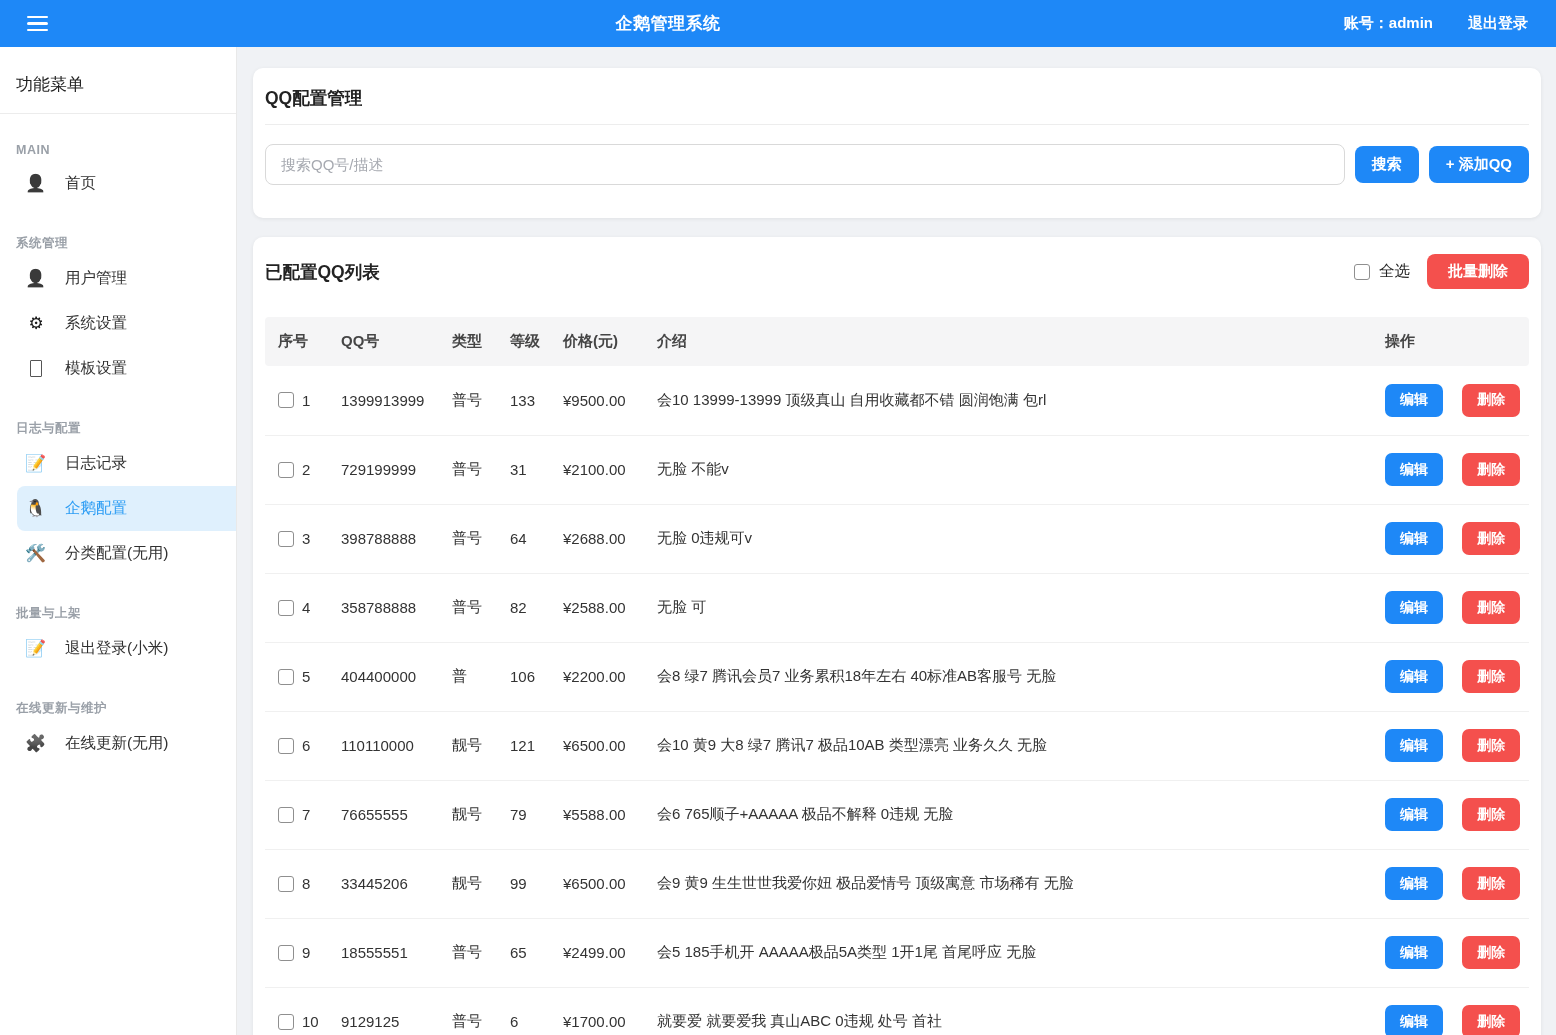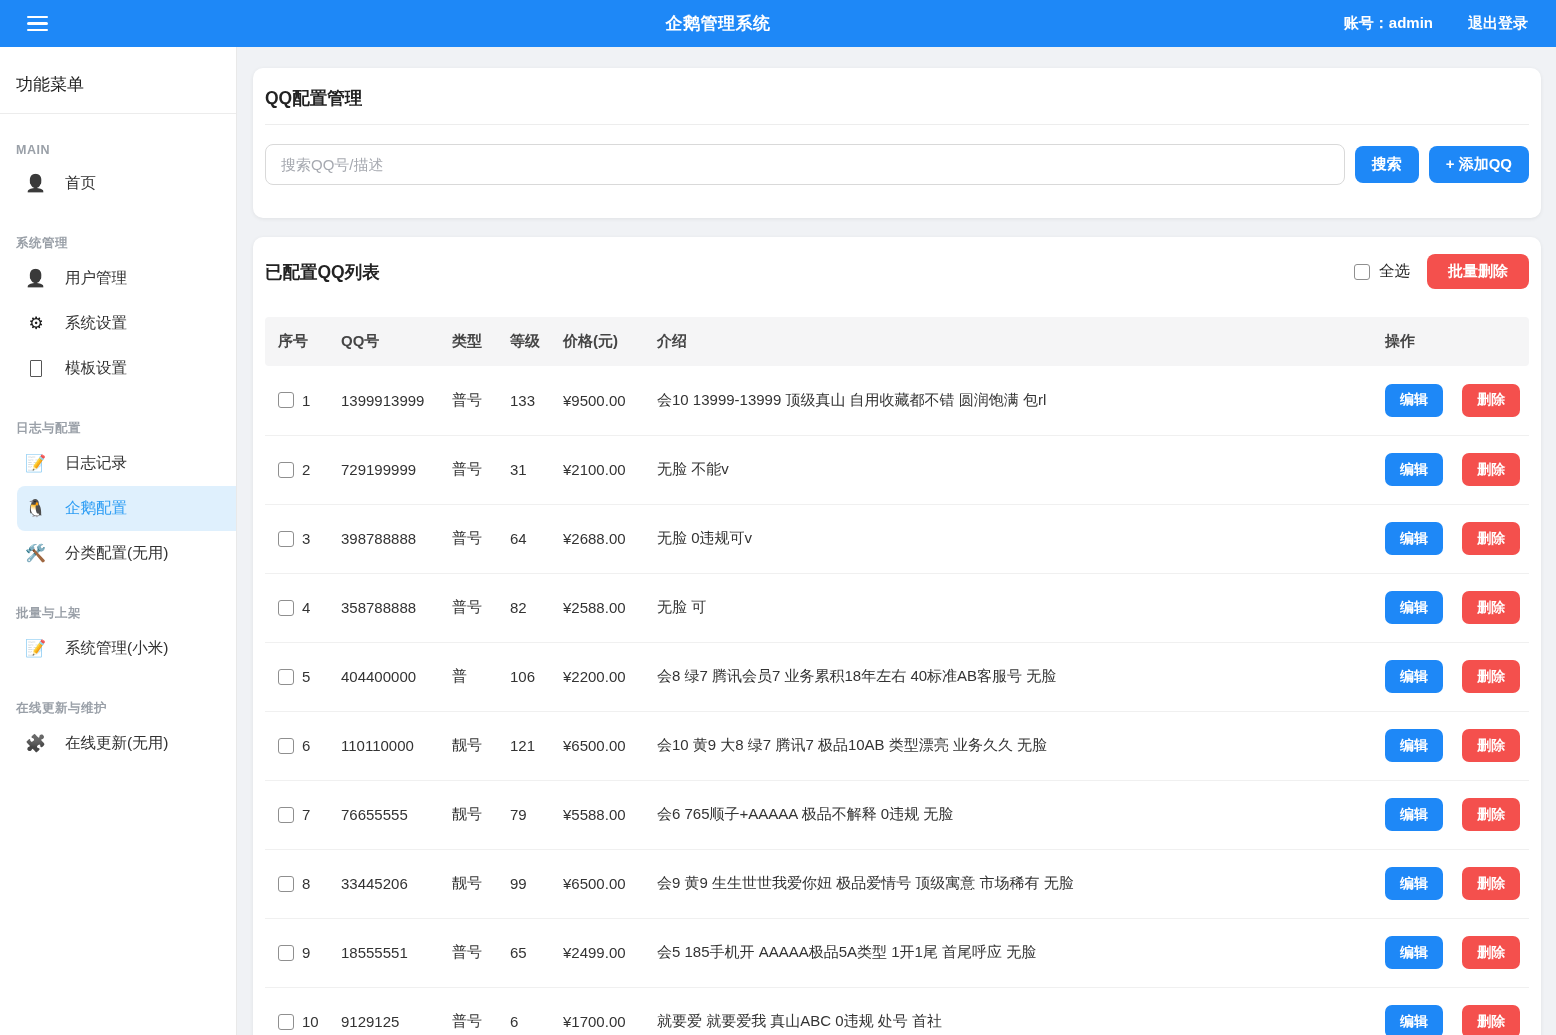--- a/index.html
+++ b/index.html
@@ -9,21 +9,21 @@
     background:#f0f2f5; color:#333;
   }
   
   .topbar {
     position:relative; height:47px; background:#1e88f7; color:#fff;
     display:flex; align-items:center;
   }
   .hamburger { margin-left:27px; width:21px; cursor:pointer; display:flex; flex-direction:column; gap:4px; }
   .hamburger span { display:block; height:2.5px; background:#fff; border-radius:2px; }
   .topbar-title {
-    position:absolute; left:718px; transform:translateX(-50%);
+    position:absolute; left:668px; transform:translateX(-50%);
     font-size:17px; font-weight:bold; letter-spacing:0.5px;
   }
   .topbar-right { margin-left:auto; margin-right:28px; display:flex; align-items:center; gap:35px;
     font-size:15px; font-weight:bold; }
   .topbar-right .logout { cursor:pointer; }
   
   .layout { display:flex; height:988px; }
   .sidebar {
     width:237px; background:#fff; height:100%;
     border-right:1px solid #e9e9e9; flex:0 0 237px;
@@ -143,21 +143,21 @@
           <span class="nav-icon">🐧</span>
           <span class="nav-label">企鹅配置</span>
         </div>
         <div class="nav-item">
           <span class="nav-icon">🛠️</span>
           <span class="nav-label">分类配置(无用)</span>
         </div>
         <div class="nav-section-label">批量与上架</div>
         <div class="nav-item">
           <span class="nav-icon">📝</span>
-          <span class="nav-label">系统管理(小米)</span>
+          <span class="nav-label">退出登录(小米)</span>
         </div>
         <div class="nav-section-label">在线更新与维护</div>
         <div class="nav-item">
           <span class="nav-icon mono">🧩</span>
           <span class="nav-label">在线更新(无用)</span>
         </div>
       </nav>
   </aside>
 
   <main class="main">

